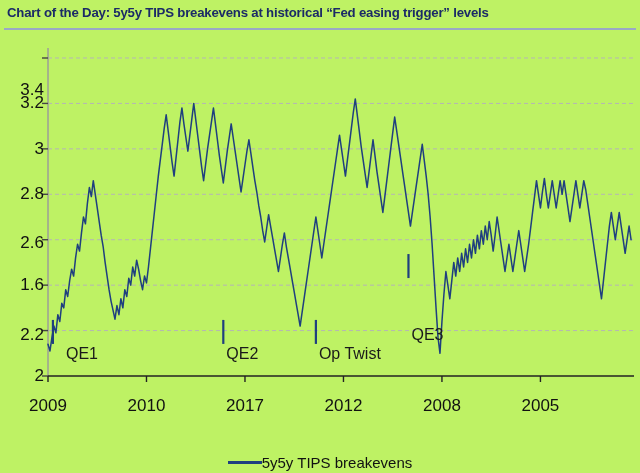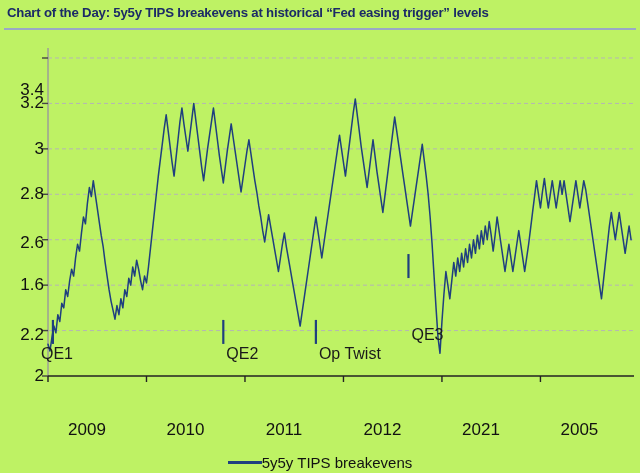--- a/index.html
+++ b/index.html
@@ -86,24 +86,23 @@
   #y-labels {
     position: absolute;
     left: 0px;
     top: 0px;
     width: 44px;
     height: 390px;
   }
   #x-labels {
     position: absolute;
     left: 0;
-    top: 384px;
+    top: 360px;
     width: 552px;
     height: 30px;
-    margin-left: 39px;
   }
   .x-tick-label {
     position: absolute;
     font-size: 17px;
     color: #111111;
     font-family: "Liberation Sans", sans-serif;
     transform: translateX(-50%);
     white-space: nowrap;
     top: 0;
   }
@@ -199,33 +198,33 @@
           <div class="y-tick-label" style="top: 340px;">2</div>
           <div class="y-tick-label" style="top: 299px;">2.2</div>
           <div class="y-tick-label" style="top: 249.143px;">1.6</div>
           <div class="y-tick-label" style="top: 207px;">2.6</div>
           <div class="y-tick-label" style="top: 158.286px;">2.8</div>
           <div class="y-tick-label" style="top: 112.857px;">3</div>
           <div class="y-tick-label" style="top: 67.4286px;">3.2</div>
           <div class="y-tick-label" style="top: 22px; margin-top: 32px;">3.4</div>
         </div>
       <div id="annotations-layer">
-          <div class="annotation" style="left: 41px; top: 308.929px;">QE1</div>
+          <div class="annotation" style="left: 66px; top: 308.929px;">QE1</div>
           <div class="annotation" style="left: 226.308px; top: 308.929px;">QE2</div>
           <div class="annotation" style="left: 318.886px; top: 308.929px;">Op Twist</div>
           <div class="annotation" style="left: 411.464px; top: 243.057px; margin-top: 47px;">QE3</div>
         </div>
     </div>
 
     <div id="x-labels">
         <div class="x-tick-label" style="left: 48px;">2009</div>
         <div class="x-tick-label" style="left: 146.487px;">2010</div>
-        <div class="x-tick-label" style="left: 244.975px;">2011</div>
+        <div class="x-tick-label" style="left: 244.975px;">2017</div>
         <div class="x-tick-label" style="left: 343.462px;">2012</div>
-        <div class="x-tick-label" style="left: 441.95px;">2021</div>
+        <div class="x-tick-label" style="left: 441.95px;">2008</div>
         <div class="x-tick-label" style="left: 540.437px;">2005</div>
       </div>
 
     <div id="legend">
       <span id="legend-swatch" style="background: rgb(31, 63, 127);"></span>
       <span id="legend-label">5y5y TIPS breakevens</span>
     </div>
 
   </div>
 </div>

